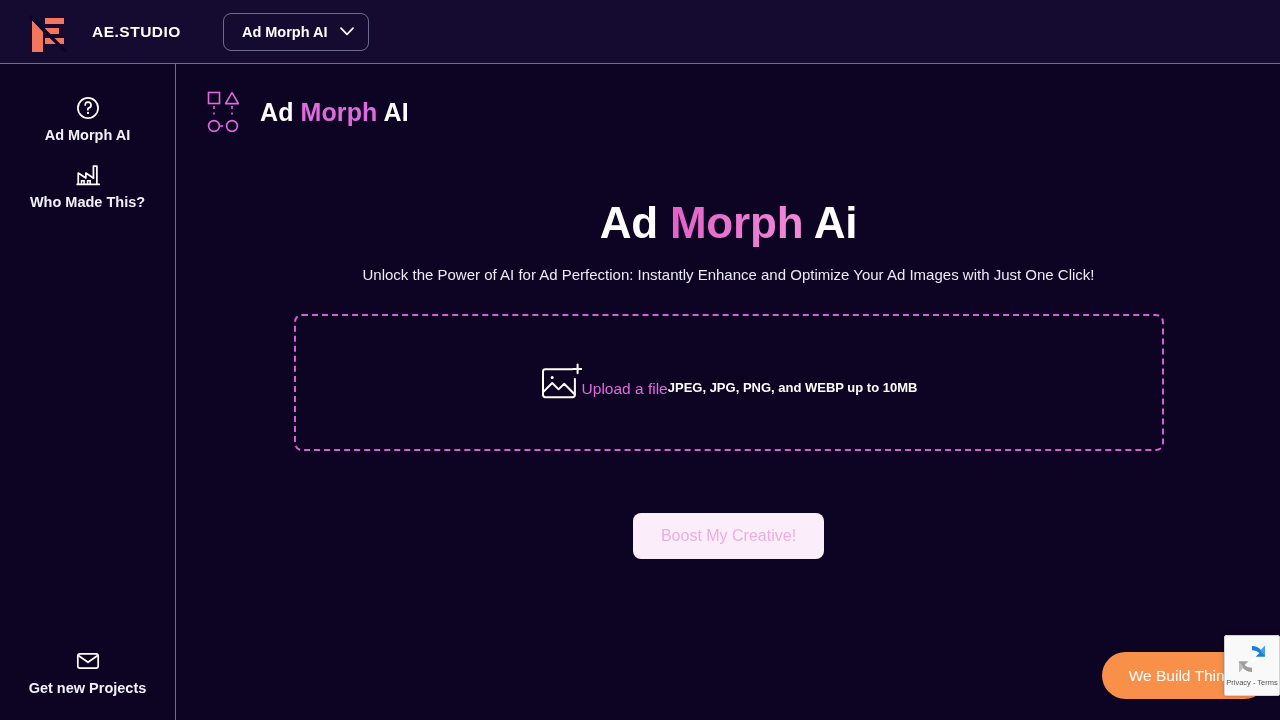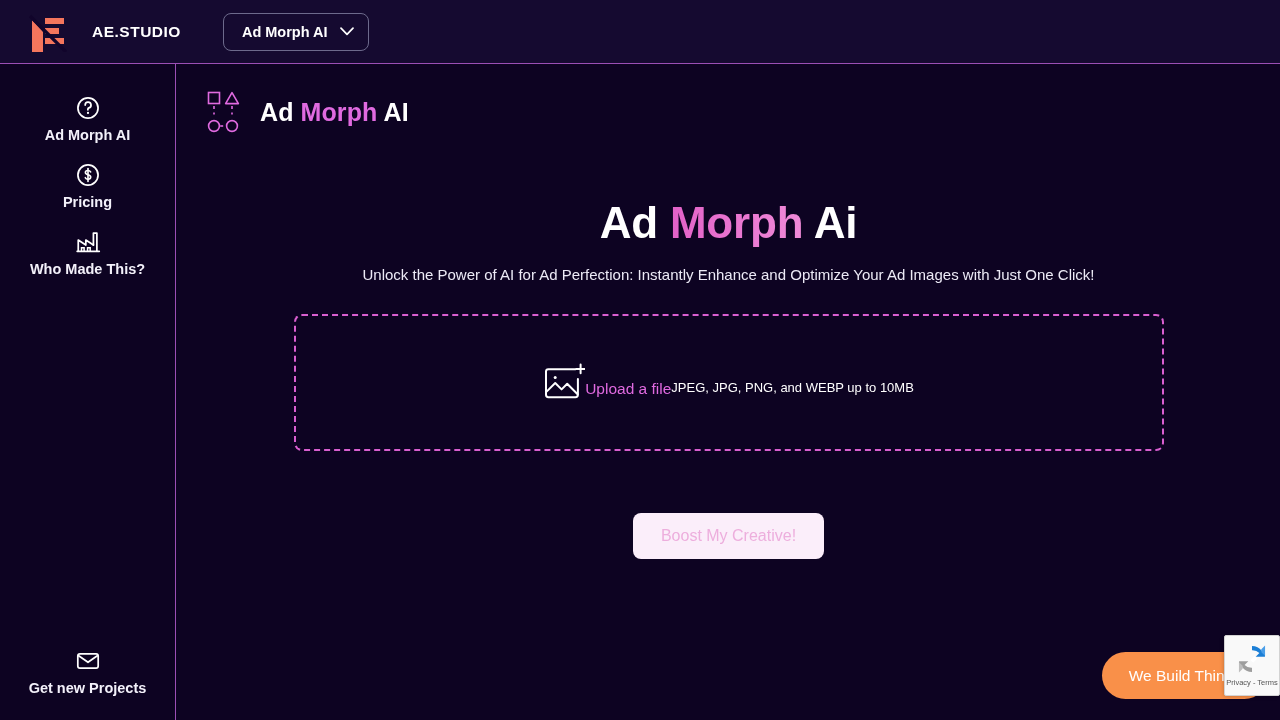--- a/index.html
+++ b/index.html
@@ -117,21 +117,21 @@
     cursor: pointer;
     background: transparent;
   }
   .dz-icon { width: 42px; height: 40px; display: block; color: #ffffff; }
   .dz-main {
     margin-top: 13px;
     color: #e06ae0; font-size: 15.5px; font-weight: 400;
   }
   .dz-sub {
     margin-top: 10px;
-    color: #ffffff; font-size: 13px; font-weight: 400;
+    color: #ffffff; font-size: 13px; font-weight: 700;
   }
 
   
   .cta {
     margin-top: 62px;
     width: 191px; height: 46px;
     border: none; border-radius: 8px;
     background: #fbeefa;
     color: #edaedd;
     font-size: 16px; font-weight: 400;
@@ -212,30 +212,20 @@
       <span>
         <svg class="nav-icon" viewBox="0 0 24 24" fill="none">
           <circle cx="12" cy="12" r="9.3" stroke="#ffffff" stroke-width="1.6"></circle>
           <path d="M9.4 9.3a2.7 2.7 0 1 1 3.4 2.6c-.6.2-.9.7-.9 1.3v.5" stroke="#ffffff" stroke-width="1.6" stroke-linecap="round"></path>
           <circle cx="12" cy="16.6" r="1.05" fill="#ffffff"></circle>
         </svg>
       </span>
       <span class="nav-label">Ad Morph AI</span>
     </a>
 
-    <a class="nav-item">
-      <span>
-        <svg class="nav-icon" viewBox="0 0 24 24" fill="none">
-          <circle cx="12" cy="12" r="9.3" stroke="#ffffff" stroke-width="1.6"></circle>
-          <path d="M14.4 9.2c-.5-.9-1.4-1.3-2.4-1.3-1.3 0-2.4.7-2.4 1.9 0 1.3 1.2 1.7 2.4 2s2.5.7 2.5 2.1c0 1.3-1.2 2-2.5 2-1.1 0-2.1-.5-2.5-1.4" stroke="#ffffff" stroke-width="1.5" stroke-linecap="round"></path>
-          <path d="M12 6.1v11.8" stroke="#ffffff" stroke-width="1.5" stroke-linecap="round"></path>
-        </svg>
-      </span>
-      <span class="nav-label">Pricing</span>
-    </a>
 
     <a class="nav-item">
       <span>
         <svg class="nav-icon" viewBox="0 0 24 24" fill="none">
           <path d="M3 20.5V10.2l7 4.6V10.2l7 4.6" stroke="#ffffff" stroke-width="1.6" stroke-linejoin="round" stroke-linecap="round"></path>
           <path d="M17 14.8V3.8h3.2v16.7" stroke="#ffffff" stroke-width="1.6" stroke-linejoin="round" stroke-linecap="round"></path>
           <path d="M2 20.6h20.4" stroke="#ffffff" stroke-width="1.6" stroke-linecap="round"></path>
           <path d="M6 20.4v-3.2h2.4v3.2" stroke="#ffffff" stroke-width="1.4"></path>
           <path d="M11.6 20.4v-3.2H14v3.2" stroke="#ffffff" stroke-width="1.4"></path>
         </svg>

